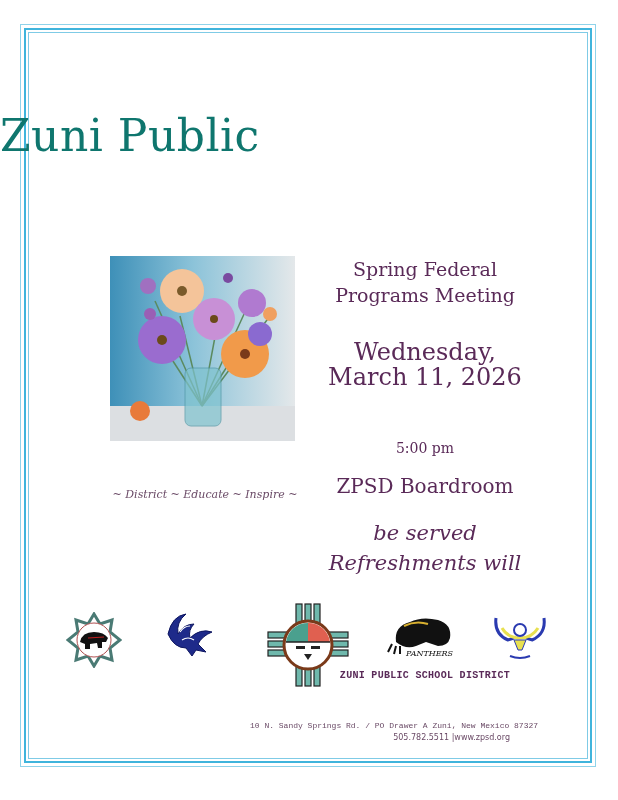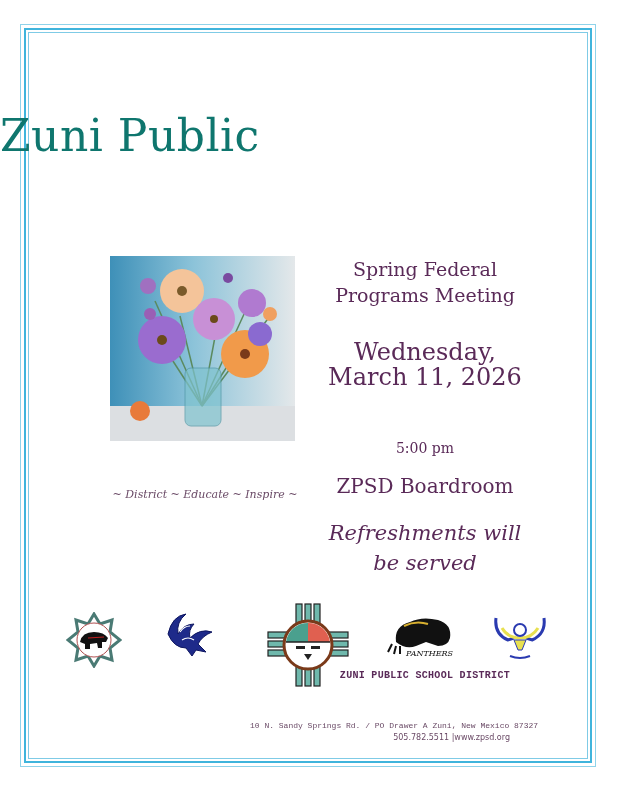--- a/index.html
+++ b/index.html
@@ -79,22 +79,22 @@
   <div>Spring Federal</div>
   <div>Programs Meeting</div>
 </div>
 <div class="right-col event-date">
   <div>Wednesday,</div>
   <div>March 11, 2026</div>
 </div>
 <div class="right-col event-time">5:00 pm</div>
 <div class="right-col event-place">ZPSD Boardroom</div>
 <div class="right-col event-note">
+  <div>be served</div>
   <div>Refreshments will</div>
-  <div>be served</div>
 </div>
 
 <div class="tagline">~ District ~ Educate ~ Inspire ~</div>
 
 <div class="logo" style="left:66px; top:612px;">
   <svg width="56" height="56" viewBox="0 0 56 56">
     <polygon points="28,2 34,12 46,8 44,20 54,28 44,36 46,48 34,44 28,54 22,44 10,48 12,36 2,28 12,20 10,8 22,12" fill="none" stroke="#4a7a74" stroke-width="3"></polygon>
     <circle cx="28" cy="28" r="17" fill="#fff" stroke="#b05050" stroke-width="1"></circle>
     <path d="M14 30 Q16 20 28 20 Q38 20 42 26 L40 30 L36 30 L36 36 L32 36 L31 31 L24 32 L24 37 L19 37 L19 32 Z" fill="#111"></path>
     <line x1="22" y1="26" x2="38" y2="25" stroke="#c02020" stroke-width="1.2"></line>

